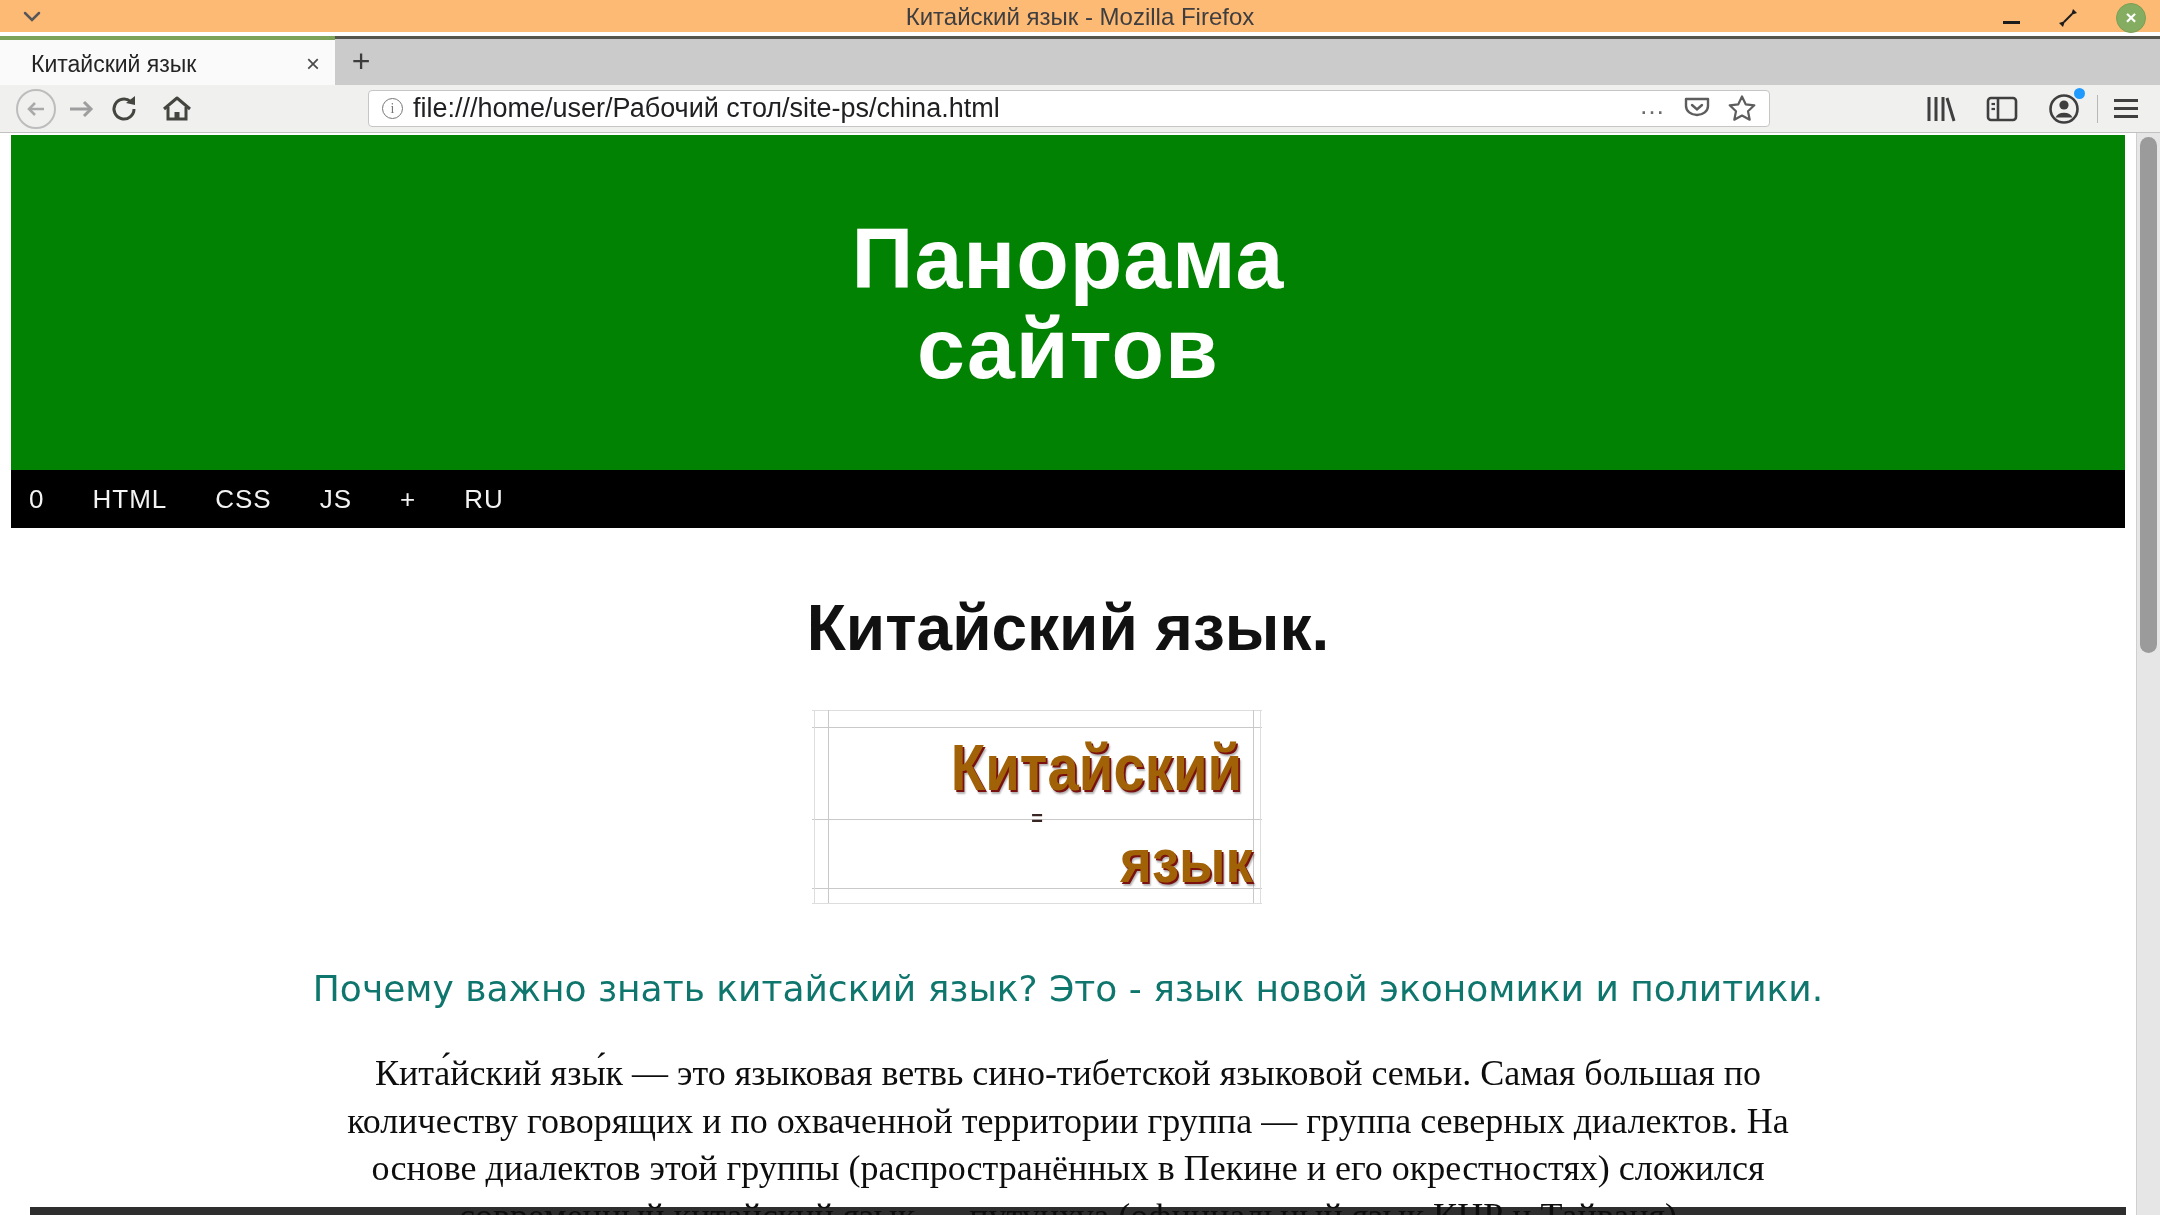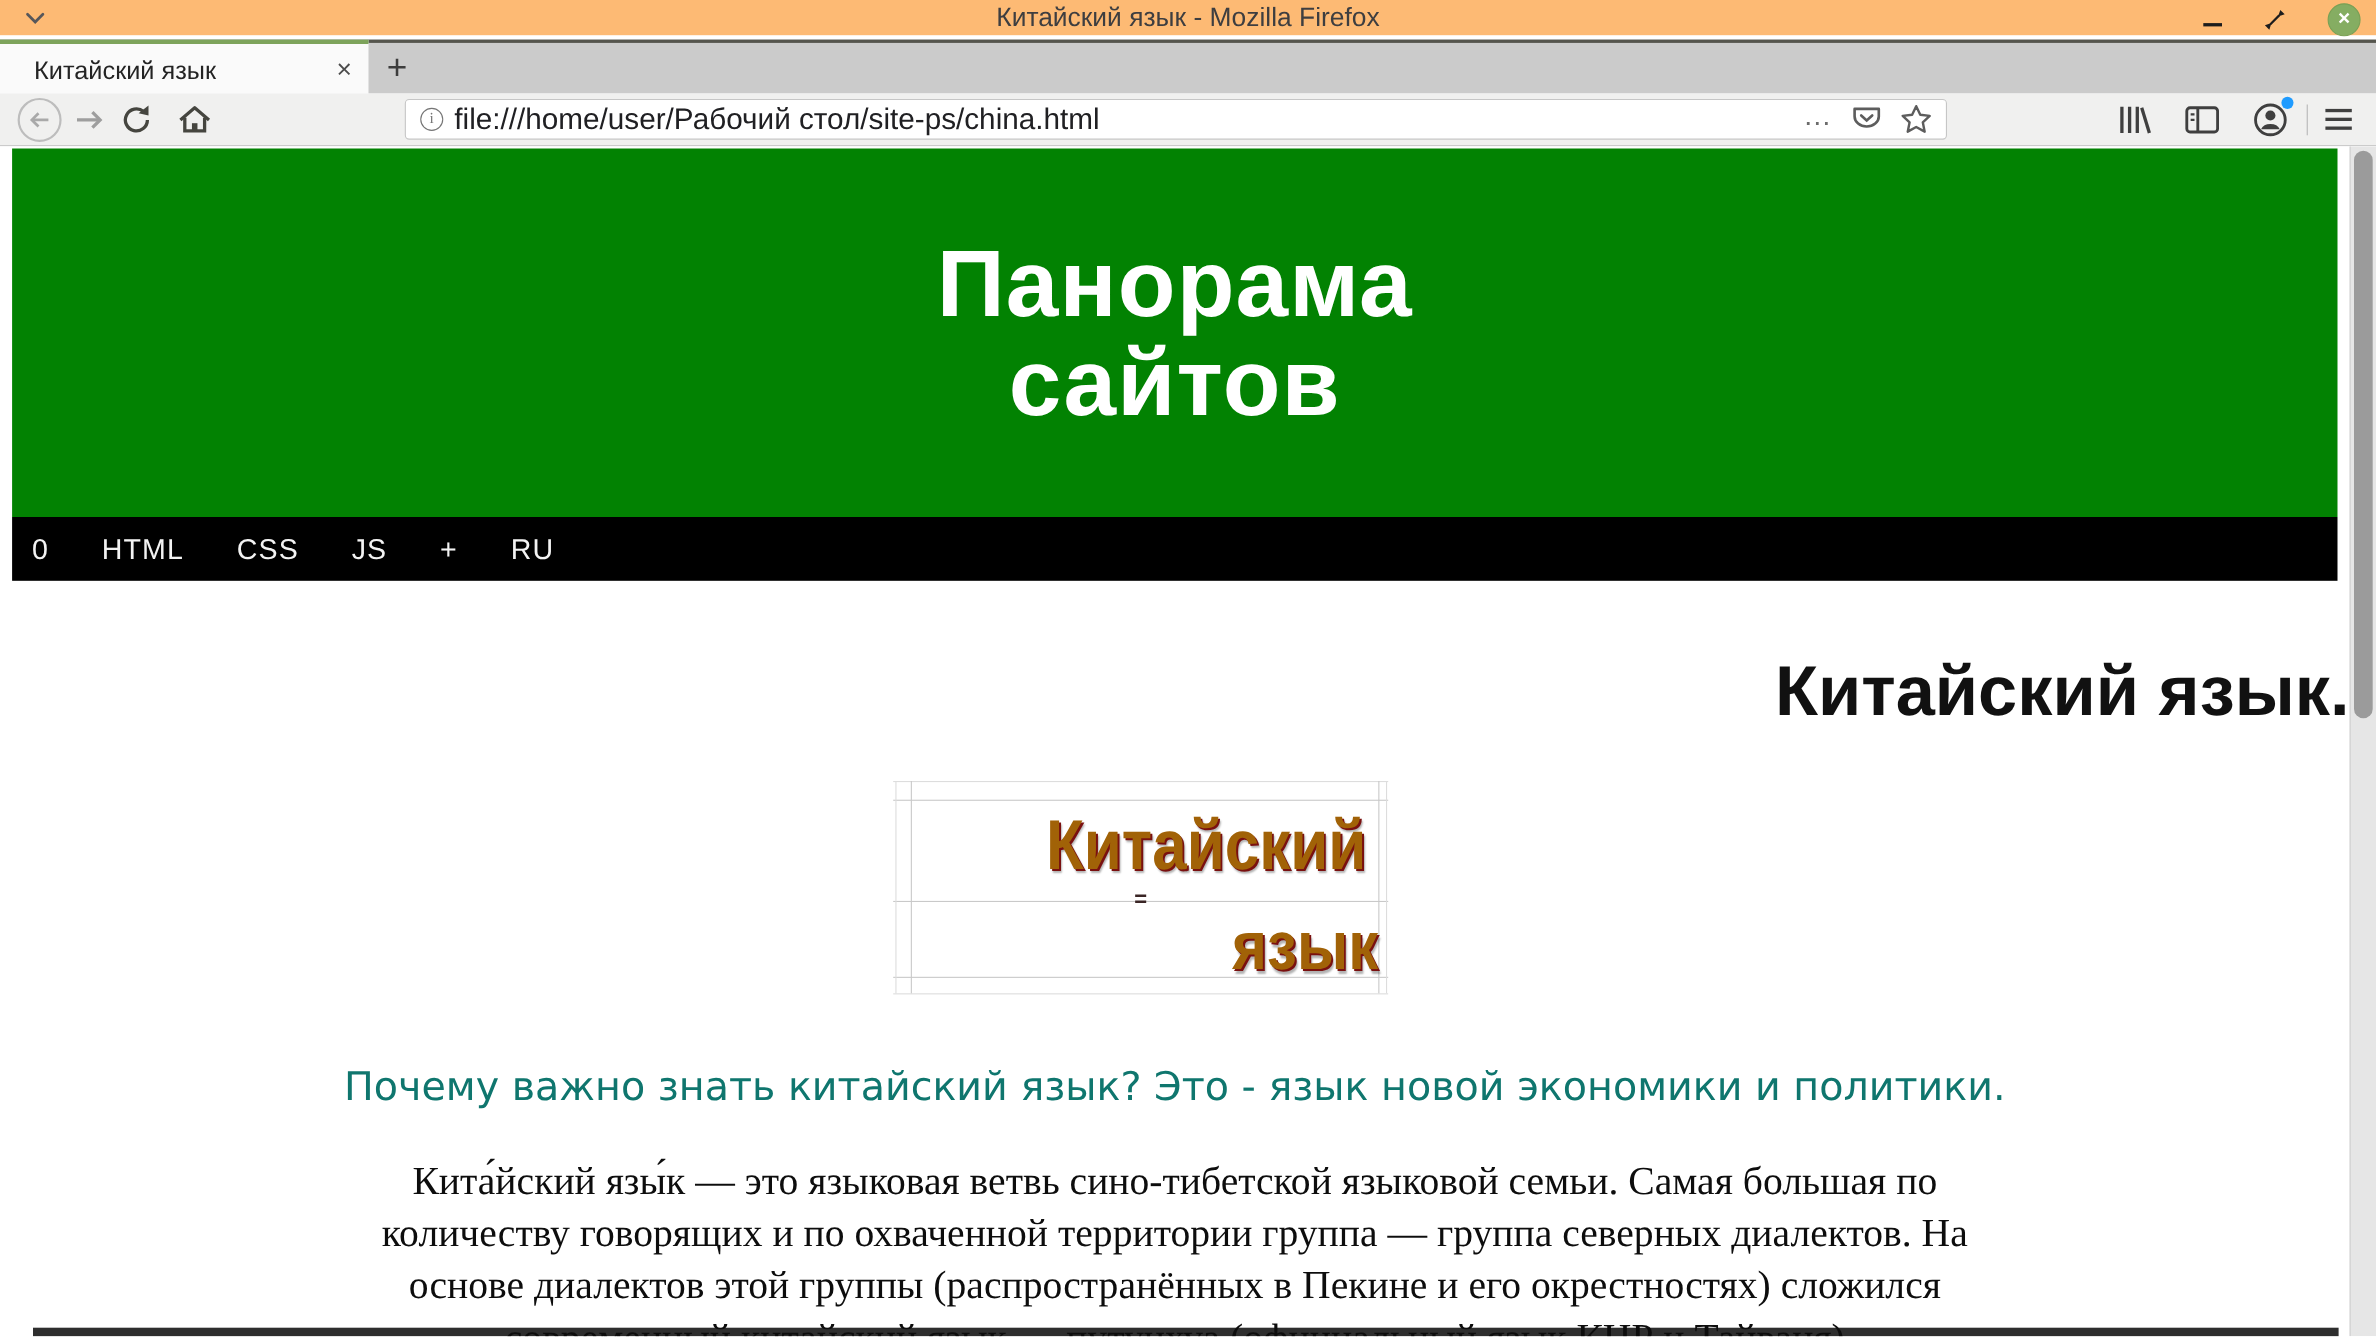--- a/index.html
+++ b/index.html
@@ -76,21 +76,21 @@
     color:#ffffff;font-weight:bold;font-size:86px;line-height:90px;letter-spacing:1px;
   }
 
   .site-nav{
     margin:0 11px;height:58px;background:#000000;
     display:flex;align-items:center;padding-left:18px;gap:48px;
   }
   .site-nav a{color:#f3f3f3;font-size:26px;text-decoration:none;letter-spacing:1px;}
 
   .page-h2{
-    margin:63px 0 0 0;text-align:right;font-size:64px;line-height:74px;
+    margin:63px 0 0 0;text-align:center;font-size:64px;line-height:74px;
     font-weight:bold;color:#111111;
   }
 
   
   .figure{position:relative;width:450px;height:200px;margin:42px auto 0 auto;margin-left:812px;}
   .gridline{position:absolute;background:#c9c9c9;}
   .gridline.soft{background:#dddddd;}
   .fig-word{
     position:absolute;left:0;width:100%;text-align:right;color:#a16207;font-weight:bold;
     text-shadow:2px 2px 0 #7a1010,3px 4px 2px rgba(0,0,0,0.30);

